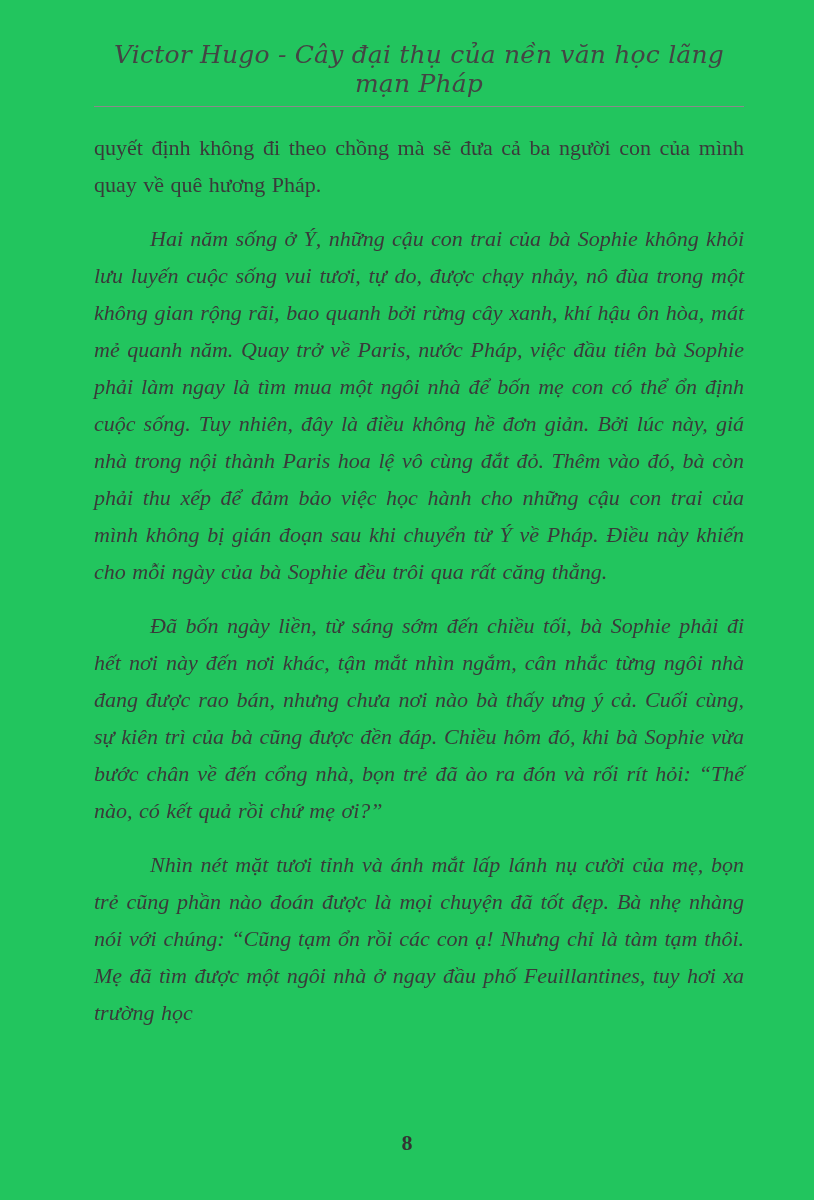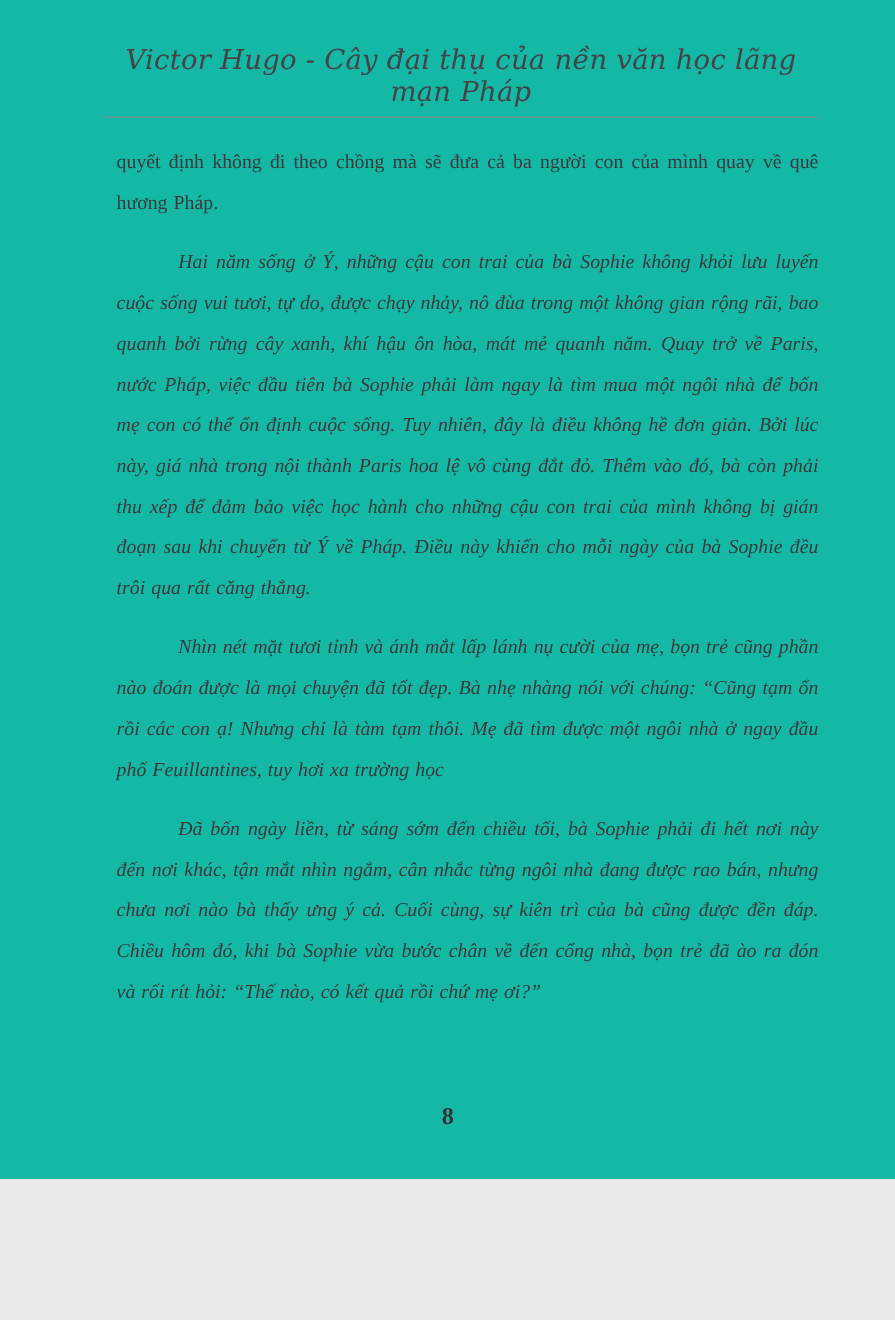--- a/index.html
+++ b/index.html
@@ -3,23 +3,23 @@
 <meta charset="utf-8">
 <style>
   html, body {
     margin: 0;
     padding: 0;
     background: #e9e9e9;
   }
   .page {
     position: relative;
     width: 814px;
-    height: 1072px;
+    height: 1200px;
     margin: 0 auto;
-    background: #14b8a6;
+    background: #22c55e;
     box-sizing: border-box;
     padding: 40px 70px 0 94px;
     font-family: "Liberation Serif", serif;
     color: #3a3a3a;
     overflow: hidden;
   }
   .running-header {
     text-align: center;
     margin-bottom: 22px;
   }
@@ -27,22 +27,22 @@
     display: inline-block;
     font-family: "DejaVu Serif", serif;
     font-style: italic;
     font-size: 25px;
     letter-spacing: 0.2px;
     color: #444444;
     padding: 0 6px 8px 6px;
     border-bottom: 1.5px solid #8a8a8a;
   }
   .body-text p {
-    margin: 0 0 17px 12px;
-    font-size: 18px;
+    margin: 0 0 17px 0;
+    font-size: 22px;
     line-height: 37px;
     text-align: justify;
     word-spacing: 1px;
   }
   .body-text p.indent {
     text-indent: 56px;
     font-style: italic;
   }
   .page-footer {
     position: absolute;
@@ -60,19 +60,19 @@
 
 <div class="page">
 
   <div class="running-header">
     <span class="header-text">Victor Hugo - Cây đại thụ của nền văn học lãng mạn Pháp</span>
   </div>
 
   <div class="body-text">
     <p>quyết định không đi theo chồng mà sẽ đưa cả ba người con của mình quay về quê hương Pháp.</p>
     <p class="indent">Hai năm sống ở Ý, những cậu con trai của bà Sophie không khỏi lưu luyến cuộc sống vui tươi, tự do, được chạy nhảy, nô đùa trong một không gian rộng rãi, bao quanh bởi rừng cây xanh, khí hậu ôn hòa, mát mẻ quanh năm. Quay trở về Paris, nước Pháp, việc đầu tiên bà Sophie phải làm ngay là tìm mua một ngôi nhà để bốn mẹ con có thể ổn định cuộc sống. Tuy nhiên, đây là điều không hề đơn giản. Bởi lúc này, giá nhà trong nội thành Paris hoa lệ vô cùng đắt đỏ. Thêm vào đó, bà còn phải thu xếp để đảm bảo việc học hành cho những cậu con trai của mình không bị gián đoạn sau khi chuyển từ Ý về Pháp. Điều này khiến cho mỗi ngày của bà Sophie đều trôi qua rất căng thẳng.</p>
+    <p class="indent">Đã bốn ngày liền, từ sáng sớm đến chiều tối, bà Sophie phải đi hết nơi này đến nơi khác, tận mắt nhìn ngắm, cân nhắc từng ngôi nhà đang được rao bán, nhưng chưa nơi nào bà thấy ưng ý cả. Cuối cùng, sự kiên trì của bà cũng được đền đáp. Chiều hôm đó, khi bà Sophie vừa bước chân về đến cổng nhà, bọn trẻ đã ào ra đón và rối rít hỏi: “Thế nào, có kết quả rồi chứ mẹ ơi?”</p>
     <p class="indent">Nhìn nét mặt tươi tỉnh và ánh mắt lấp lánh nụ cười của mẹ, bọn trẻ cũng phần nào đoán được là mọi chuyện đã tốt đẹp. Bà nhẹ nhàng nói với chúng: “Cũng tạm ổn rồi các con ạ! Nhưng chỉ là tàm tạm thôi. Mẹ đã tìm được một ngôi nhà ở ngay đầu phố Feuillantines, tuy hơi xa trường học</p>
-    <p class="indent">Đã bốn ngày liền, từ sáng sớm đến chiều tối, bà Sophie phải đi hết nơi này đến nơi khác, tận mắt nhìn ngắm, cân nhắc từng ngôi nhà đang được rao bán, nhưng chưa nơi nào bà thấy ưng ý cả. Cuối cùng, sự kiên trì của bà cũng được đền đáp. Chiều hôm đó, khi bà Sophie vừa bước chân về đến cổng nhà, bọn trẻ đã ào ra đón và rối rít hỏi: “Thế nào, có kết quả rồi chứ mẹ ơi?”</p>
   </div>
 
   <div class="page-footer">8</div>
 
 </div>
 
 </body></html>

